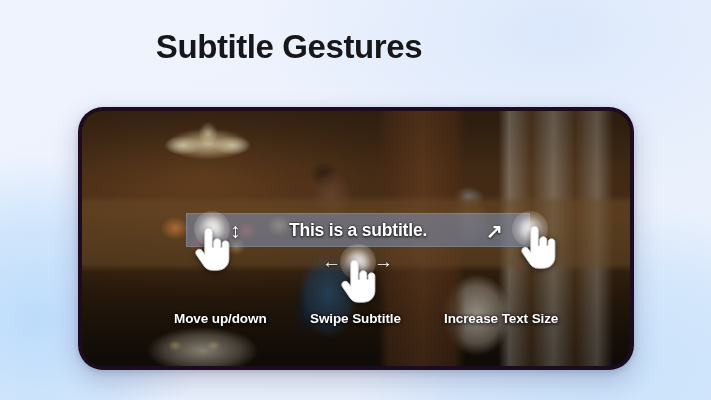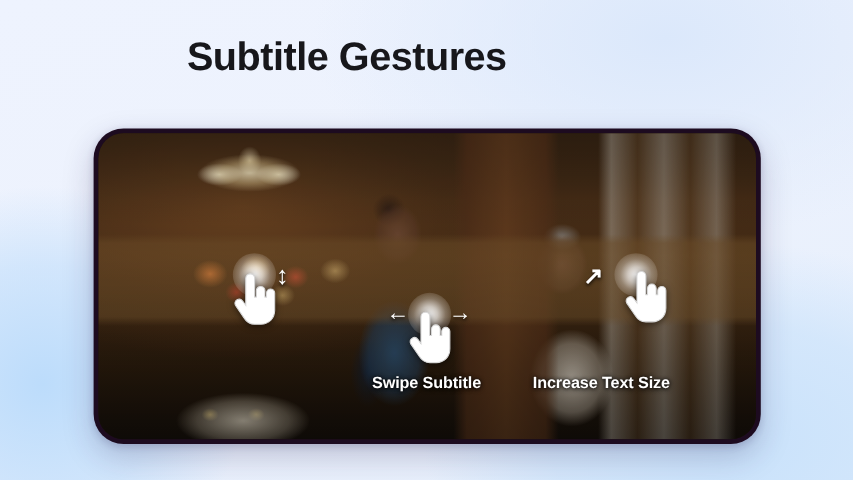--- a/index.html
+++ b/index.html
@@ -188,20 +188,23 @@
 <div id="page">
 
   <div id="title">Subtitle Gestures</div>
 
   <div id="device">
     <div id="screen">
 
       <div id="video"></div>
       <div id="video-dim"></div>
 
+      <div id="subtitle-bar">
+        <span id="subtitle-text">This is a subtitle.</span>
+      </div>
 
       <div class="arrow" id="arrow-updown">↕</div>
       <div class="tap" id="tap-left"></div>
       <div class="hand" id="hand-left">
         <svg viewBox="0 0 40 48" width="40" height="48" aria-hidden="true">
           <path d="M16.5 3.2c2.1 0 3.7 1.7 3.7 3.8v15.6h1.4v-5.3c0-2 1.6-3.6 3.6-3.6s3.6 1.6 3.6 3.6v5.3h1.3v-3.4c0-1.9 1.5-3.4 3.4-3.4s3.4 1.5 3.4 3.4v14.4c0 6.6-4.6 11.6-11.4 11.6h-5.2c-4.1 0-6.9-1.9-9.1-5.5L4.3 29.6c-1-1.7-.5-3.8 1.2-4.8 1.6-1 3.6-.5 4.7 1l2.6 3.6V7c0-2.1 1.6-3.8 3.7-3.8z" fill="#ffffff" stroke="#d8d8d8" stroke-width="0.9"></path>
         </svg>
       </div>
 
       <div class="arrow" id="arrow-left">←</div>
@@ -214,18 +217,19 @@
       </div>
 
       <div class="arrow" id="arrow-resize">↗</div>
       <div class="tap" id="tap-right"></div>
       <div class="hand" id="hand-right">
         <svg viewBox="0 0 40 48" width="40" height="48" aria-hidden="true">
           <path d="M16.5 3.2c2.1 0 3.7 1.7 3.7 3.8v15.6h1.4v-5.3c0-2 1.6-3.6 3.6-3.6s3.6 1.6 3.6 3.6v5.3h1.3v-3.4c0-1.9 1.5-3.4 3.4-3.4s3.4 1.5 3.4 3.4v14.4c0 6.6-4.6 11.6-11.4 11.6h-5.2c-4.1 0-6.9-1.9-9.1-5.5L4.3 29.6c-1-1.7-.5-3.8 1.2-4.8 1.6-1 3.6-.5 4.7 1l2.6 3.6V7c0-2.1 1.6-3.8 3.7-3.8z" fill="#ffffff" stroke="#d8d8d8" stroke-width="0.9"></path>
         </svg>
       </div>
 
+      <div class="caption" id="cap-0">Move up/down</div>
       <div class="caption" id="cap-1">Swipe Subtitle</div>
       <div class="caption" id="cap-2">Increase Text Size</div>
 
     </div>
   </div>
 </div>
 
 </body></html>

